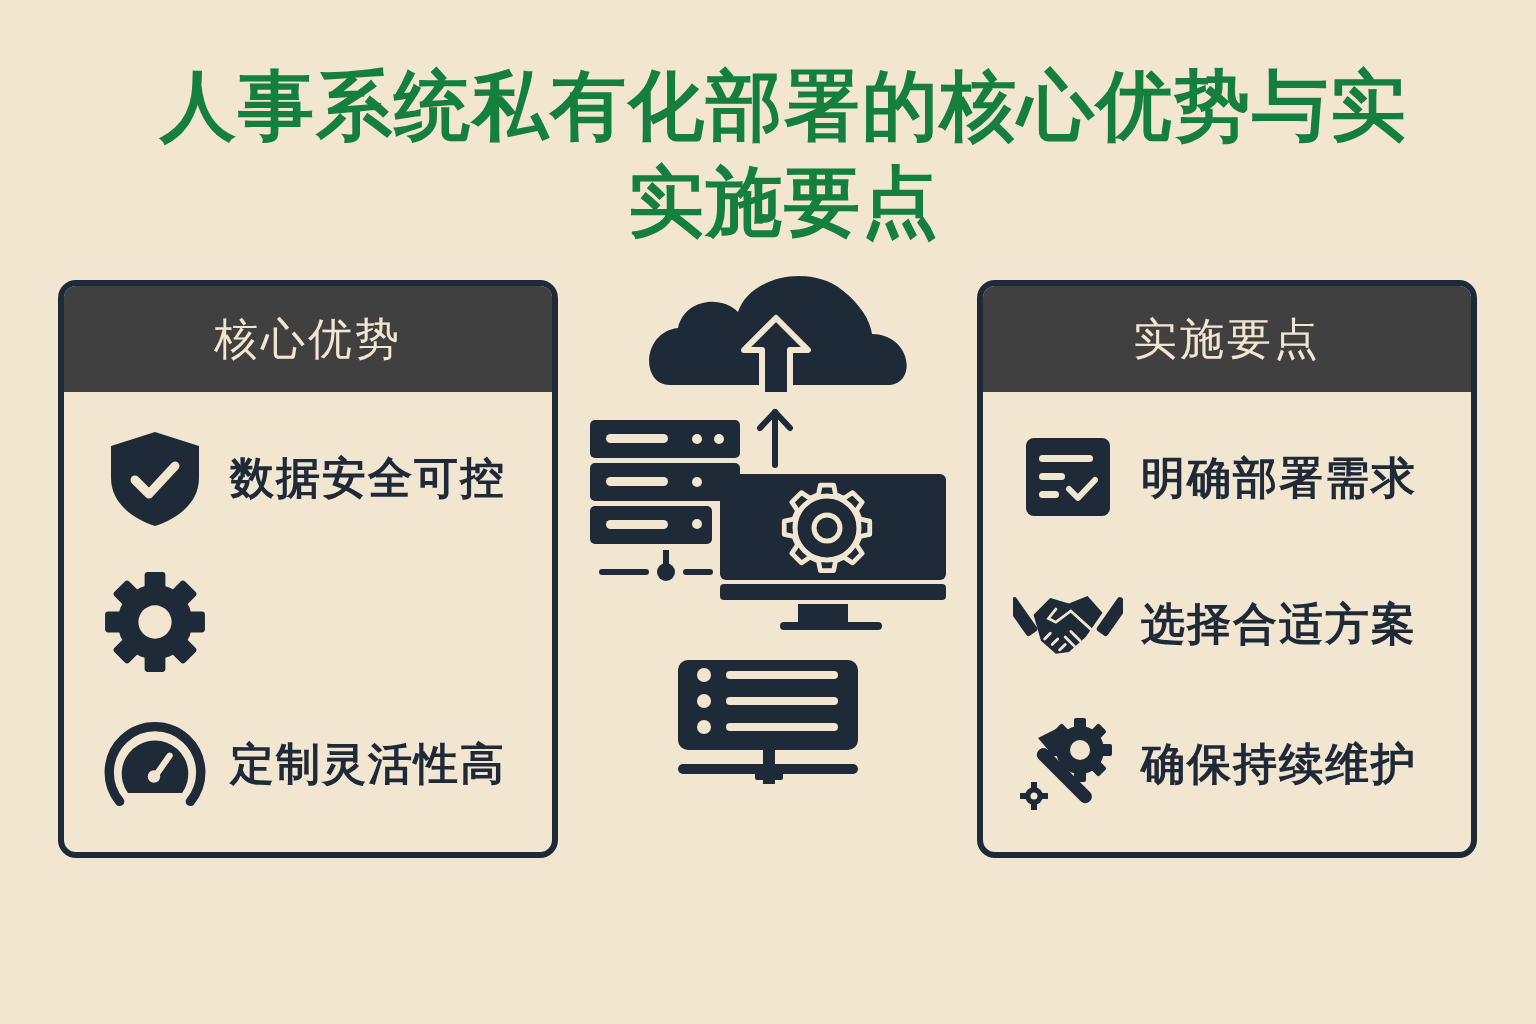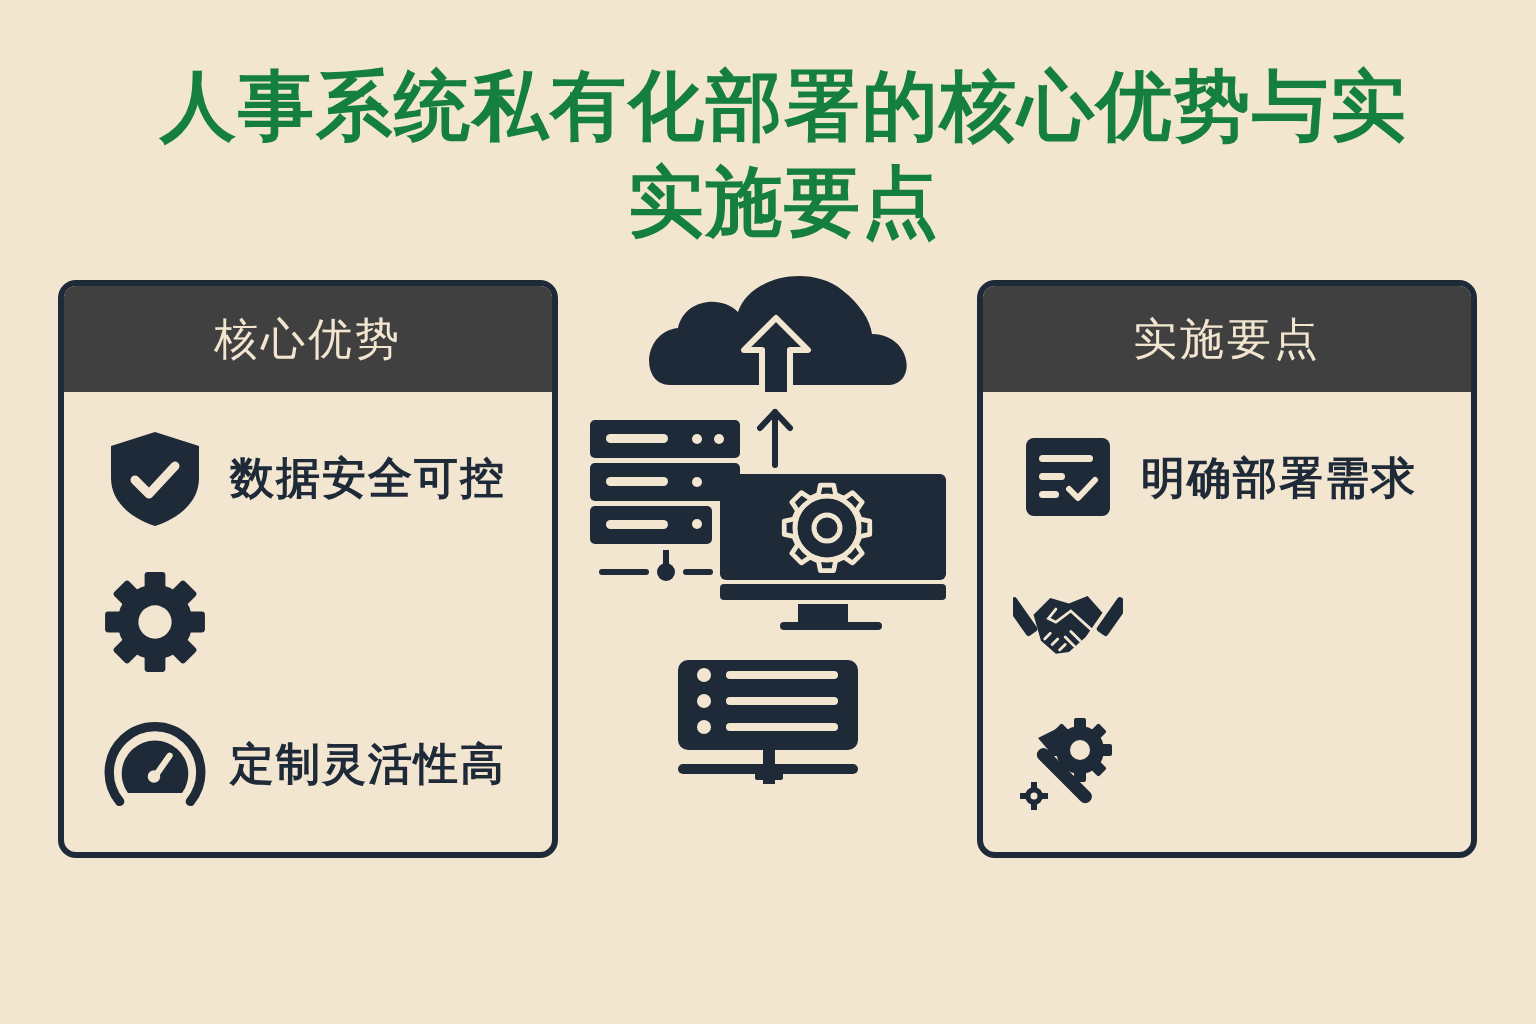--- a/index.html
+++ b/index.html
@@ -218,20 +218,21 @@
         <g stroke="#f3e6d1" stroke-width="3" fill="none" stroke-linecap="round">
           <path d="M46 24 L38 34 L46 38 L62 26 L84 46"></path>
           <path d="M40 50 L34 56"></path>
           <path d="M48 56 L42 62"></path>
           <path d="M56 62 L50 68"></path>
           <path d="M62 48 L72 58"></path>
           <path d="M56 54 L66 64"></path>
         </g>
       </svg>
     </span>
+    <span class="label">选择合适方案</span>
   </div>
 
   <div class="panel-item" style="top:418px;">
     <span class="icon">
       <svg width="100" height="100" viewBox="0 0 100 100">
         <g fill="#1e2a38">
 
           <circle cx="62" cy="36" r="24"></circle>
           <rect x="56" y="4" width="12" height="12" rx="2"></rect>
           <rect x="56" y="56" width="12" height="12" rx="2"></rect>
@@ -250,14 +251,15 @@
         </g>
         <circle cx="62" cy="36" r="10" fill="#f3e6d1"></circle>
         <circle cx="16" cy="82" r="3.5" fill="#f3e6d1"></circle>
 
         <g fill="#1e2a38">
           <rect x="40" y="26" width="13" height="72" rx="6" transform="rotate(-45 46 62)"></rect>
           <path d="M20 24 L40 14 L46 28 L32 38 Z"></path>
         </g>
       </svg>
     </span>
+    <span class="label">确保持续维护</span>
   </div>
 </div>
 
 </body></html>

